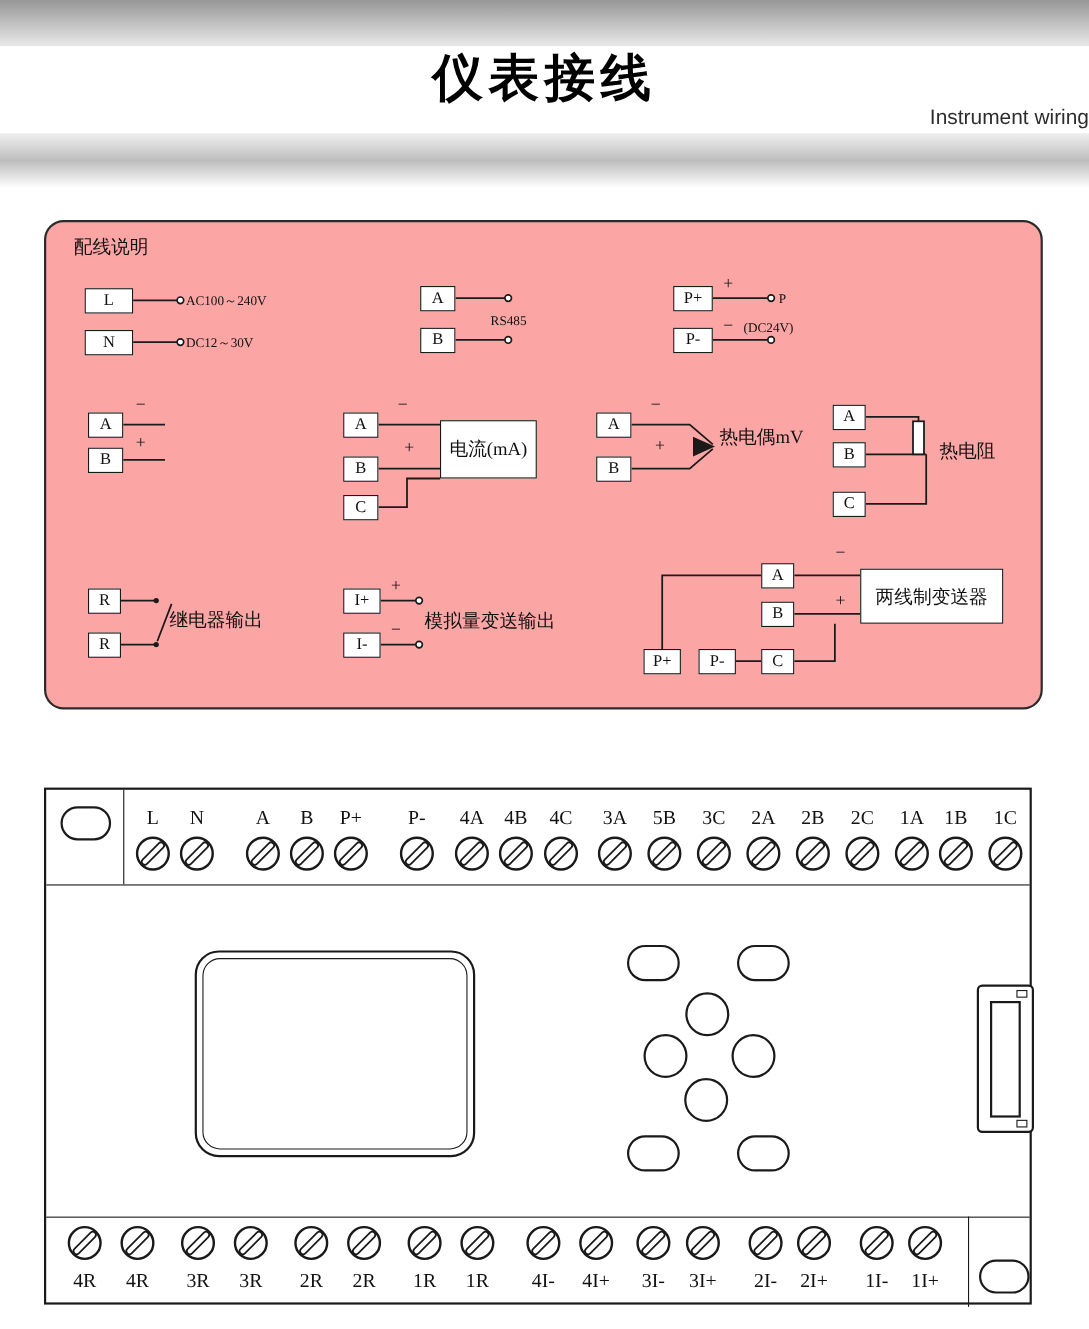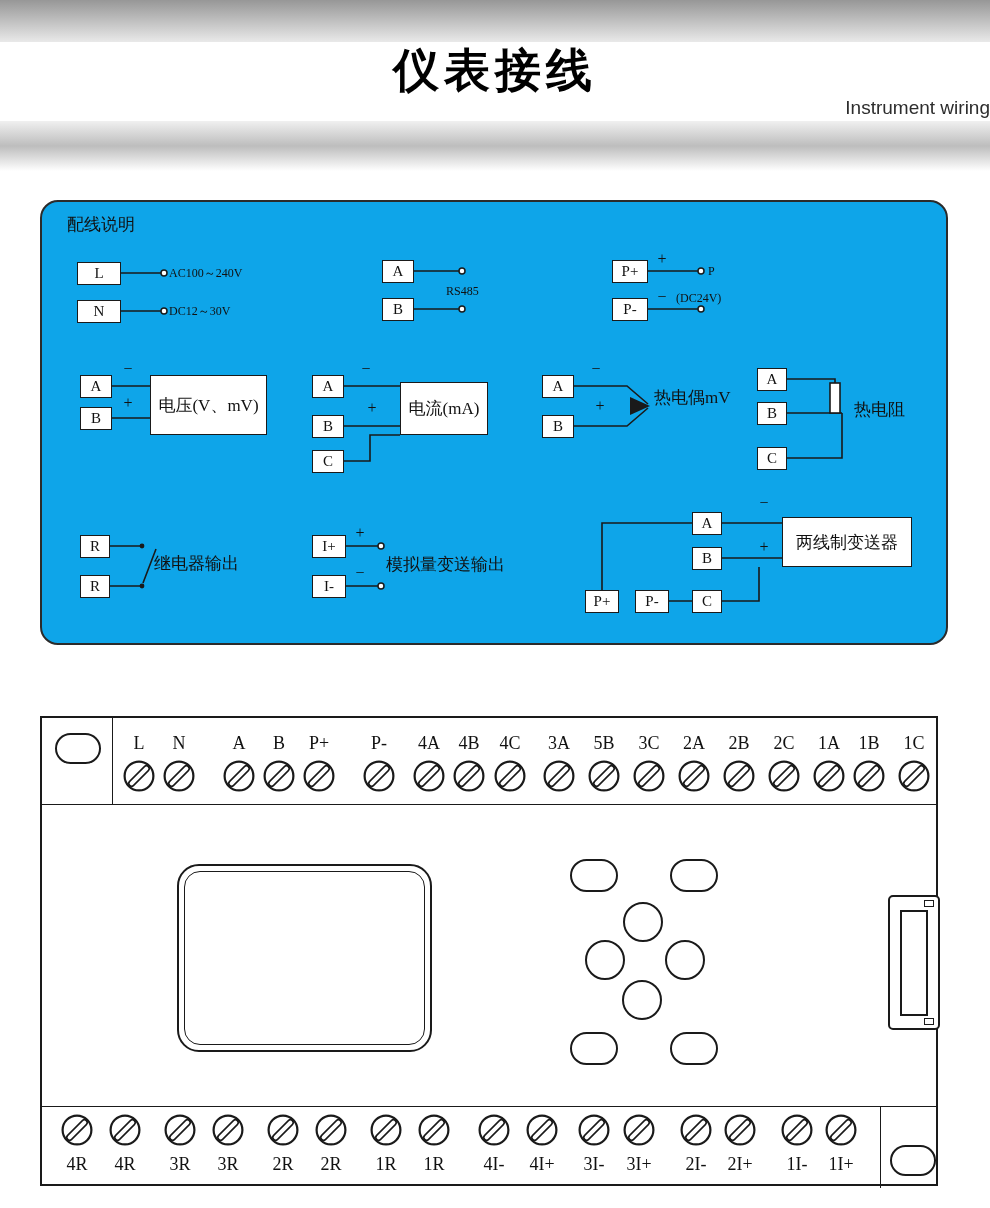--- a/index.html
+++ b/index.html
@@ -18,21 +18,21 @@
     font-family:"Liberation Sans","DejaVu Sans",sans-serif;
     font-size:46px; font-weight:800; letter-spacing:5px; line-height:52px; color:#000; }
   .subtitle { position:absolute; left:0; top:97px; width:990px; text-align:right;
     font-family:"Liberation Sans","DejaVu Sans",sans-serif;
     font-size:19px; line-height:22px; color:#2d2d2d; }
   .band-bottom { position:absolute; left:0; top:121px; width:990px; height:50px;
     background:linear-gradient(180deg,#f0f0f0 0%,#bdbdbd 50%,#ffffff 100%); }
 
   
   .wbox { position:absolute; left:40px; top:200px; width:908px; height:445px;
-    border:2px solid #2b2b2b; border-radius:18px; background:#0ea5e9; }
+    border:2px solid #2b2b2b; border-radius:18px; background:#fca5a5; }
   .wlines { position:absolute; left:0; top:0; }
   .tbox { position:absolute; height:23px; border:1.6px solid #1a1a1a; background:#fff;
     display:flex; align-items:center; justify-content:center; font-size:15px; line-height:15px; }
   .lbox { position:absolute; border:1.6px solid #1a1a1a; background:#fff;
     display:flex; align-items:center; justify-content:center; font-size:17px; white-space:nowrap; }
   .wlabel { position:absolute; font-size:12px; line-height:18px; white-space:nowrap; }
   .clabel { position:absolute; font-size:17px; line-height:22px; white-space:nowrap; }
   .pm { position:absolute; width:20px; text-align:center; font-size:16px; line-height:14px; }
   .boxtag { position:absolute; left:25px; top:12px; font-size:17px; line-height:22px; }
 
@@ -145,21 +145,20 @@
     <div class="tbox" style="left:570px;top:96px;width:36px">P-</div>
     <div class="pm" style="left:610px;top:50px">+</div>
     <div class="pm" style="left:610px;top:88px">−</div>
     <div class="wlabel" style="left:666px;top:59px;line-height:20px">P</div>
     <div class="wlabel" style="left:634px;top:86px;line-height:20px">(DC24V)</div>
 
     <div class="tbox" style="left:38px;top:173px;width:32px">A</div>
     <div class="tbox" style="left:38px;top:205px;width:32px">B</div>
     <div class="pm" style="left:76px;top:160px">−</div>
     <div class="pm" style="left:76px;top:194px">+</div>
-    <div class="lbox" style="left:108px;top:173px;width:117px;height:60px">电压(V、mV)</div>
 
     <div class="tbox" style="left:270px;top:173px;width:32px">A</div>
     <div class="tbox" style="left:270px;top:213px;width:32px">B</div>
     <div class="tbox" style="left:270px;top:248px;width:32px">C</div>
     <div class="pm" style="left:314px;top:160px">−</div>
     <div class="pm" style="left:320px;top:199px">+</div>
     <div class="lbox" style="left:358px;top:180px;width:88px;height:53px">电流(mA)</div>
 
     <div class="tbox" style="left:500px;top:173px;width:32px">A</div>
     <div class="tbox" style="left:500px;top:213px;width:32px">B</div>

